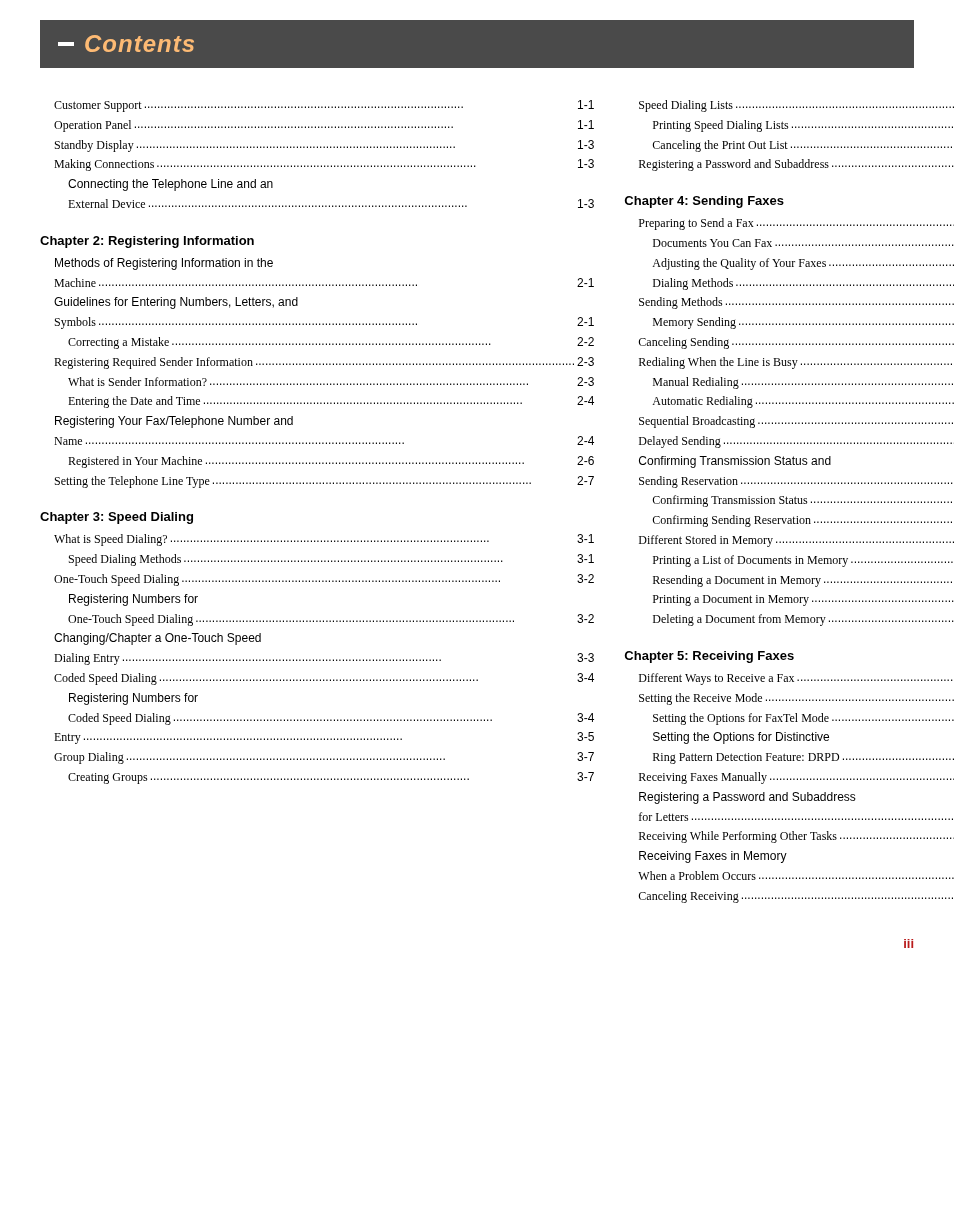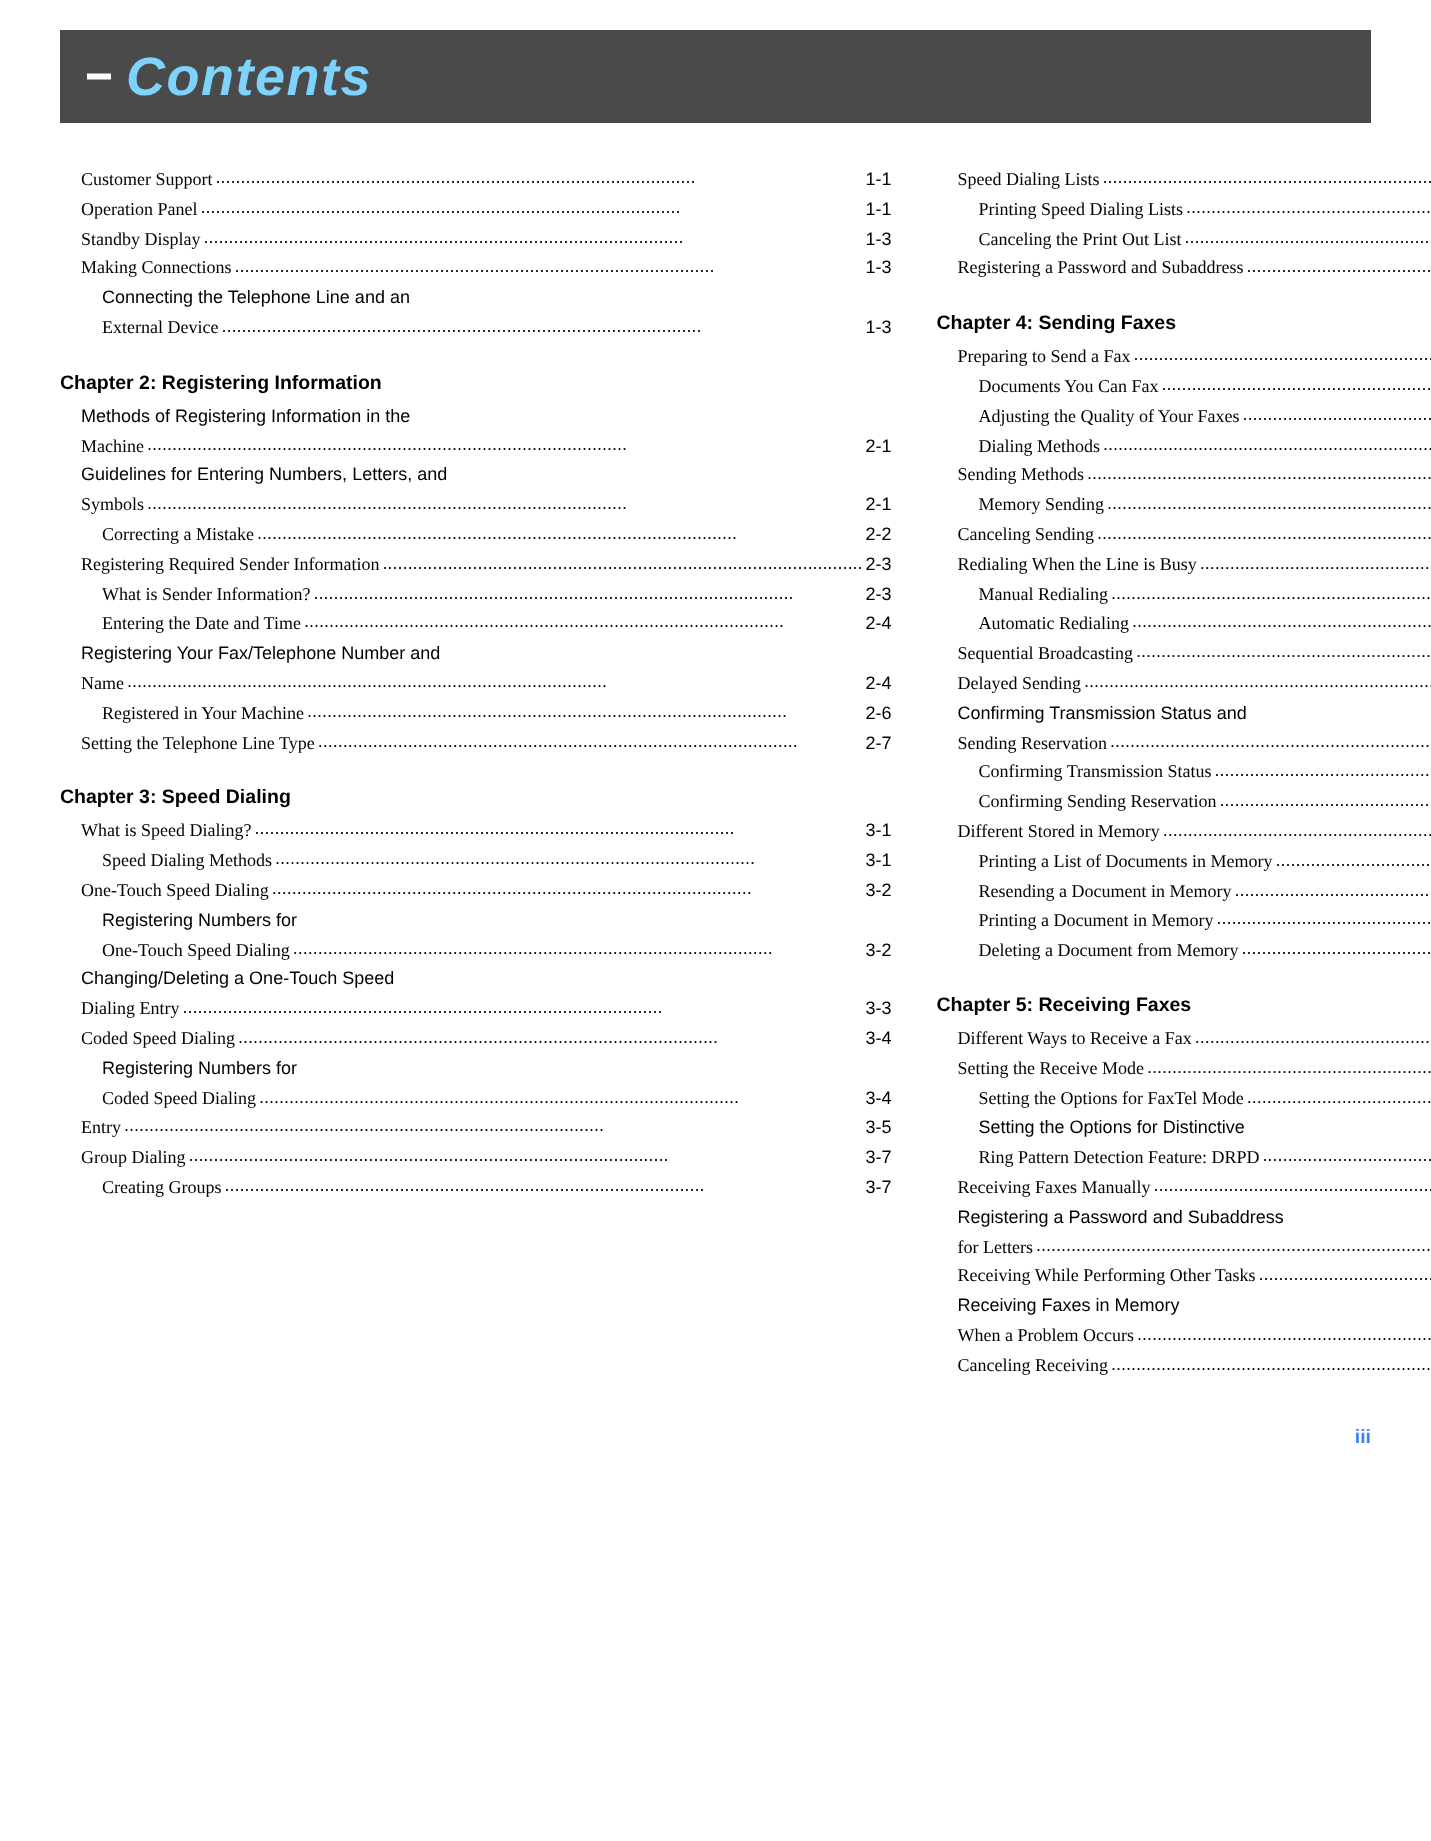--- a/index.html
+++ b/index.html
@@ -21,23 +21,23 @@
     .header-bar {
       background: #4a4a4a;
       color: #fff;
       padding: 10px 18px;
       margin-bottom: 28px;
       display: flex;
       align-items: center;
     }
 
     .header-bar .title {
-      font-size: 36px;
+      font-size: 24px;
       font-weight: bold;
-      color: #7dd3fc;
+      color: #fdba74;
       font-style: italic;
       letter-spacing: 1px;
     }
 
     .header-bar .title-box {
       background: #fff;
       color: #333;
       padding: 2px 8px;
       margin-right: 10px;
       font-size: 28px;
@@ -93,21 +93,21 @@
       flex-shrink: 0;
     }
 
     .indent1 { padding-left: 14px; }
     .indent2 { padding-left: 28px; }
 
     .page-footer {
       text-align: right;
       font-size: 13px;
       font-weight: bold;
-      color: #3b82f6;
+      color: #b91c1c;
       margin-top: 20px;
       padding-top: 10px;
     }
   </style>
 </head>
 <body>
 
 <div class="page">
 
   <div class="header-bar">
@@ -219,21 +219,21 @@
         </div>
         <div class="toc-entry indent2">
           <span>Registering Numbers for</span>
         </div>
         <div class="toc-entry indent2">
           <span class="entry-text">One-Touch Speed Dialing</span>
           <span class="dots" style="overflow: hidden; display: inline-block; max-width: 100%; white-space: nowrap; font-size: 12px; letter-spacing: 0px;">................................................................................................</span>
           <span class="page-num">3-2</span>
         </div>
         <div class="toc-entry indent1">
-          <span>Changing/Deleting a One-Touch Speed</span>
+          <span>Changing/Chapter a One-Touch Speed</span>
         </div>
         <div class="toc-entry indent1">
           <span class="entry-text">Dialing Entry</span>
           <span class="dots" style="overflow: hidden; display: inline-block; max-width: 100%; white-space: nowrap; font-size: 12px; letter-spacing: 0px;">................................................................................................</span>
           <span class="page-num">3-3</span>
         </div>
         <div class="toc-entry indent1">
           <span class="entry-text">Coded Speed Dialing</span>
           <span class="dots" style="overflow: hidden; display: inline-block; max-width: 100%; white-space: nowrap; font-size: 12px; letter-spacing: 0px;">................................................................................................</span>
           <span class="page-num">3-4</span>

